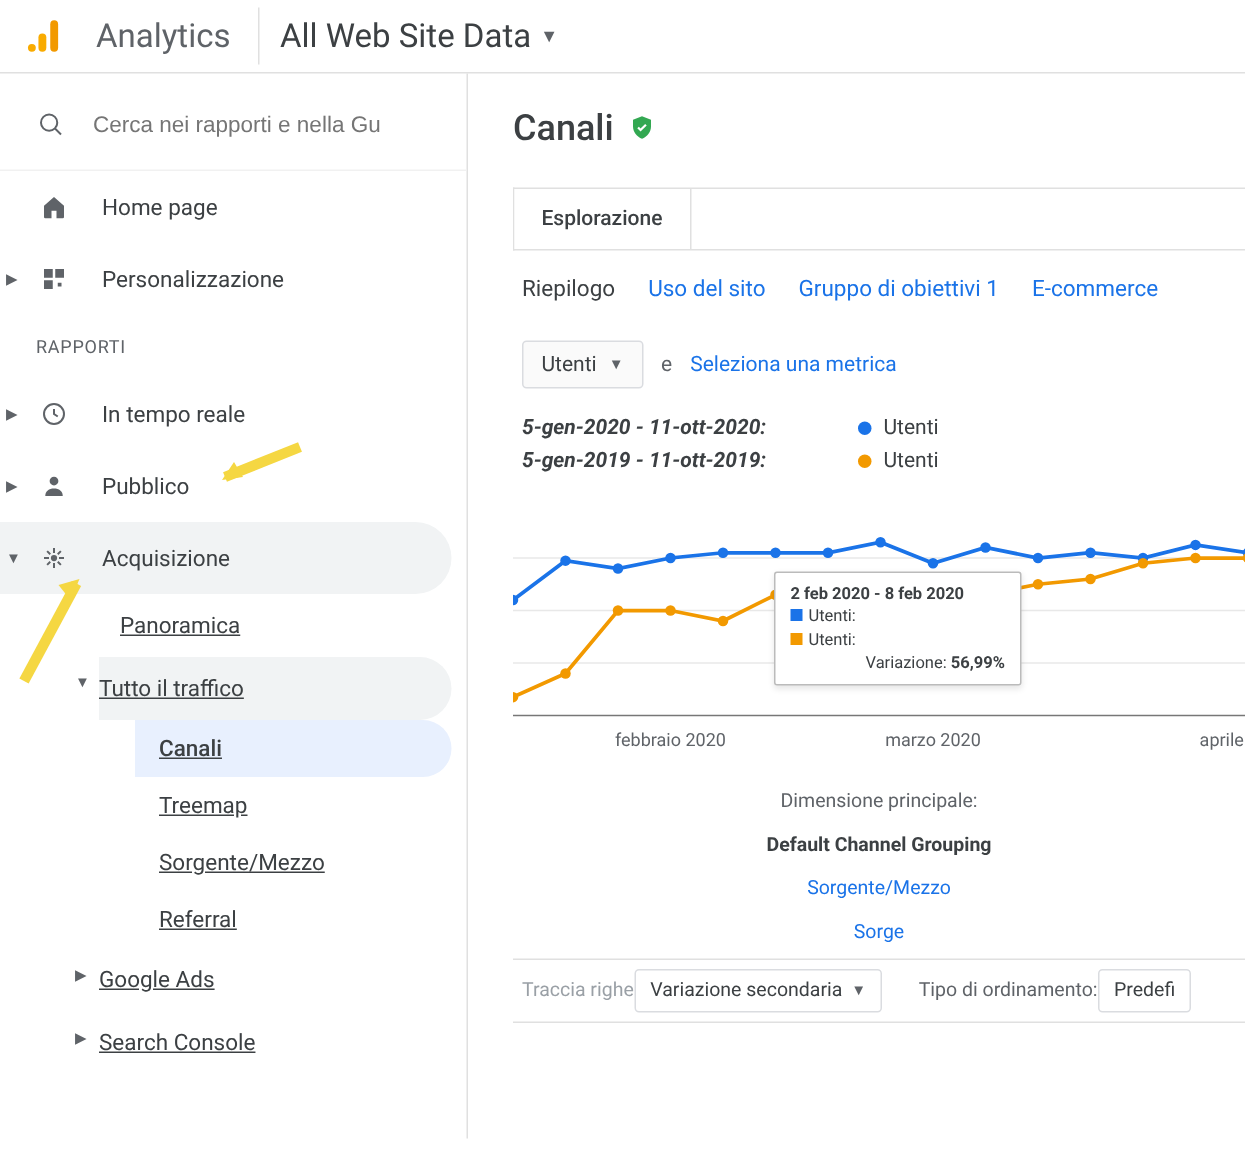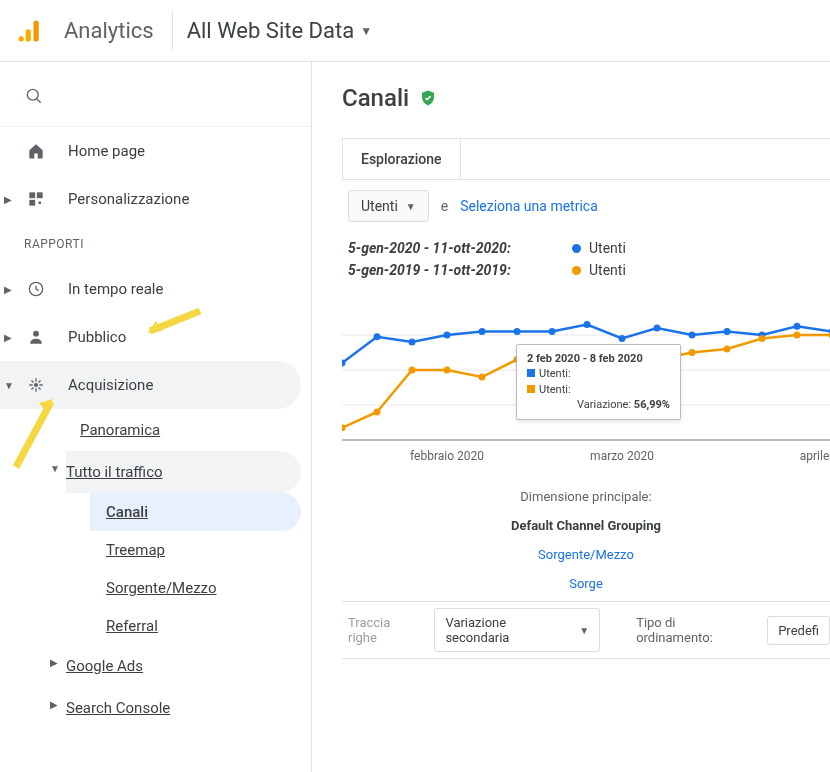--- a/index.html
+++ b/index.html
@@ -1,17 +1,17 @@
 <!DOCTYPE html>
 <html><head>
 <meta charset="utf-8">
 <style>
   * { box-sizing: border-box; margin: 0; padding: 0; }
   body { font-family: Roboto, Arial, sans-serif; font-size: 14px; color: #3c4043; background: #fff; width: 830px; height: 772px; overflow: hidden; }
-  .topbar { display: flex; align-items: center; height: 62px; border-bottom: 1px solid #e0e0e0; }
+  .topbar { display: flex; align-items: center; height: 49px; border-bottom: 1px solid #e0e0e0; }
   .logo-cell { width: 60px; display: flex; align-items: center; justify-content: center; }
   .brand { font-size: 22px; color: #5f6368; padding: 0 14px 0 4px; }
   .top-divider { width: 1px; height: 38px; background: #e0e0e0; margin: 0 14px 0 4px; }
   .view-selector { display: flex; align-items: center; font-size: 22px; color: #3c4043; cursor: pointer; }
   .view-selector .caret { margin-left: 6px; font-size: 12px; color: #5f6368; }
   .container { display: flex; height: calc(100% - 62px); }
   .sidebar { width: 312px; border-right: 1px solid #e0e0e0; padding-top: 8px; }
   .search-row { display: flex; align-items: center; padding: 16px 16px 20px 24px; border-bottom: 1px solid #f1f1f1; }
   .search-row input { border: none; outline: none; font-size: 15px; margin-left: 18px; color: #5f6368; width: 200px; }
   .nav-item { display: flex; align-items: center; padding: 14px 16px 14px 24px; font-size: 15px; color: #3c4043; cursor: pointer; position: relative; }
@@ -45,21 +45,21 @@
   .legend-range { font-weight: 700; width: 220px; font-style: italic; }
   .dot { width: 9px; height: 9px; border-radius: 50%; display: inline-block; margin: 0 8px 0 4px; }
   .chart-wrap { position: relative; width: 100%; }
   .tooltip { position: absolute; top: 54px; left: 174px; background: #fff; border: 1px solid #bbb; border-radius: 2px; padding: 6px 10px; font-size: 11px; box-shadow: 0 2px 4px rgba(0,0,0,0.1); z-index: 5; line-height: 1.4; }
   .tooltip .tt-bold { font-weight: 700; }
   .tooltip .sq { width: 8px; height: 8px; display: inline-block; margin-right: 4px; }
   .dim-row { display: flex; align-items: center; gap: 14px; padding: 16px 0 10px 0; font-size: 13px; flex-direction: column; }
   .dim-row .label { color: #5f6368; }
   .dim-row .value { font-weight: 700; }
   .dim-row .link { color: #1a73e8; cursor: pointer; }
-  .ctrl-row { display: flex; align-items: center; gap: 12px; padding: 6px 0; font-size: 13px; border-top: 1px solid #e0e0e0; border-bottom: 1px solid #e0e0e0; }
+  .ctrl-row { display: flex; align-items: center; padding: 6px 0; font-size: 13px; border-top: 1px solid #e0e0e0; border-bottom: 1px solid #e0e0e0; }
   .ctrl-text { color: #9aa0a6; padding-left: 6px; }
   .sel { display: flex; align-items: center; gap: 6px; border: 1px solid #dadce0; border-radius: 3px; padding: 6px 10px; background: #fff; cursor: pointer; color: #3c4043; }
   .sel .caret { font-size: 10px; color: #5f6368; }
   svg.logo-ga { width: 28px; height: 28px; }
   svg.ico { width: 20px; height: 20px; fill: none; stroke: #5f6368; stroke-width: 1.6; }
   .arrow-annot { position: absolute; pointer-events: none; }
 </style>
 </head>
 <body>
 
@@ -79,20 +79,21 @@
   </div>
 </div>
 
 <div class="container">
   <div class="sidebar">
     <div class="search-row">
       <svg class="ico" viewBox="0 0 24 24">
           <circle cx="10.5" cy="10.5" r="6.5"></circle>
           <line x1="20" y1="20" x2="15.2" y2="15.2"></line>
         </svg>
+      <input type="text" placeholder="Cerca nei rapporti e nella Gu" style="">
     </div>
 
     <div class="nav-item">
       <span class="icon-slot">
           <svg class="ico" viewBox="0 0 24 24">
             <path d="M4 11l8-7 8 7v9a1 1 0 0 1-1 1h-5v-6h-4v6H5a1 1 0 0 1-1-1z" fill="#5f6368" stroke="none"></path>
           </svg>
         </span>
       <span>Home page</span>
     </div>
@@ -182,20 +183,26 @@
       <svg class="shield" viewBox="0 0 24 24">
           <path d="M12 2l8 3v6c0 5-3.5 9-8 11-4.5-2-8-6-8-11V5z" fill="#33a852"></path>
           <path d="M8.5 12l2.2 2.2L15.5 9.5" stroke="#fff" stroke-width="2" fill="none"></path>
         </svg>
     </div>
 
     <div class="tabs-area">
       <div class="tab">Esplorazione</div>
     </div>
 
+    <div class="subtabs">
+      <span class="subtab selected">Riepilogo</span>
+      <span class="subtab">Uso del sito</span>
+      <span class="subtab">Gruppo di obiettivi 1</span>
+      <span class="subtab">E-commerce</span>
+    </div>
 
     <div class="metric-row">
       <div class="metric-btn">
         <span>Utenti</span>
         <span class="caret">▼</span>
       </div>
       <span style="color:#5f6368;">e</span>
       <span class="cmp-link">Seleziona una metrica</span>
     </div>
 

